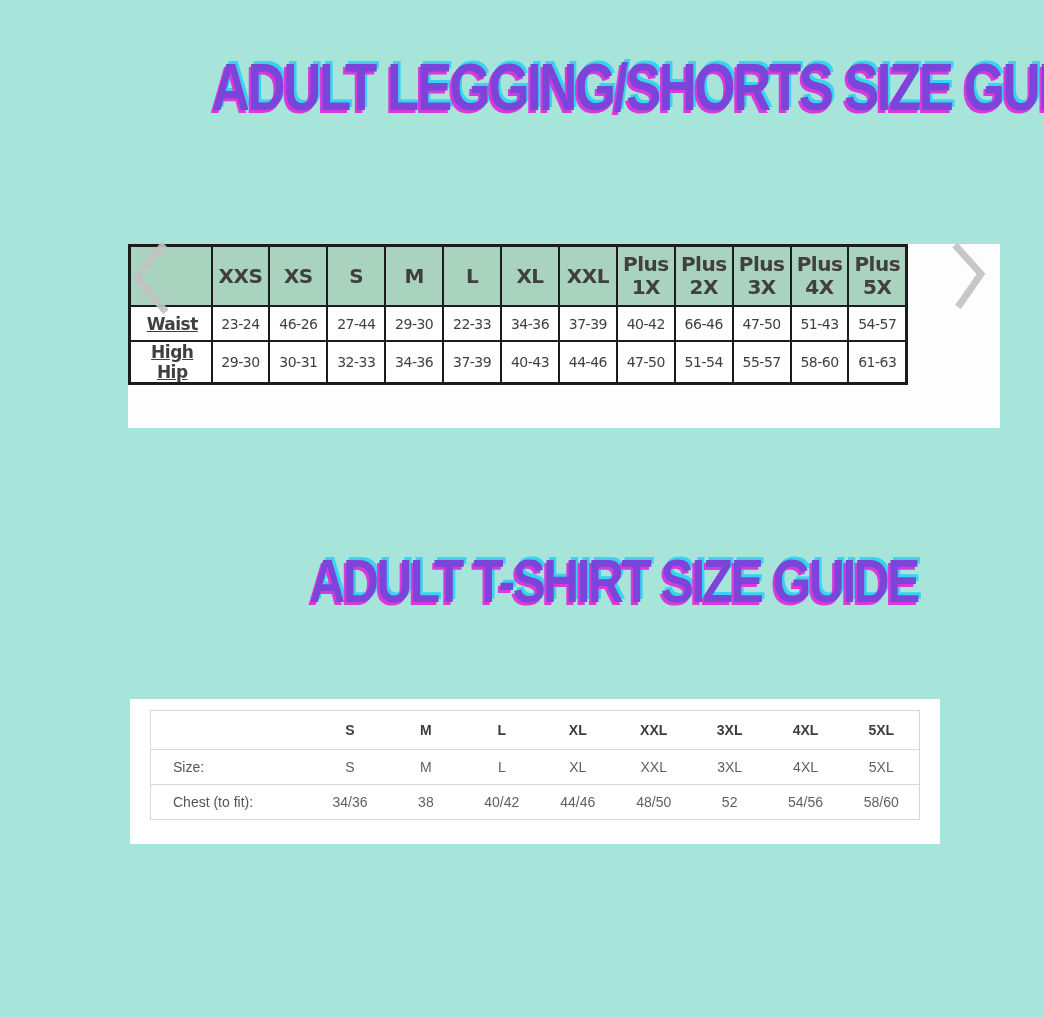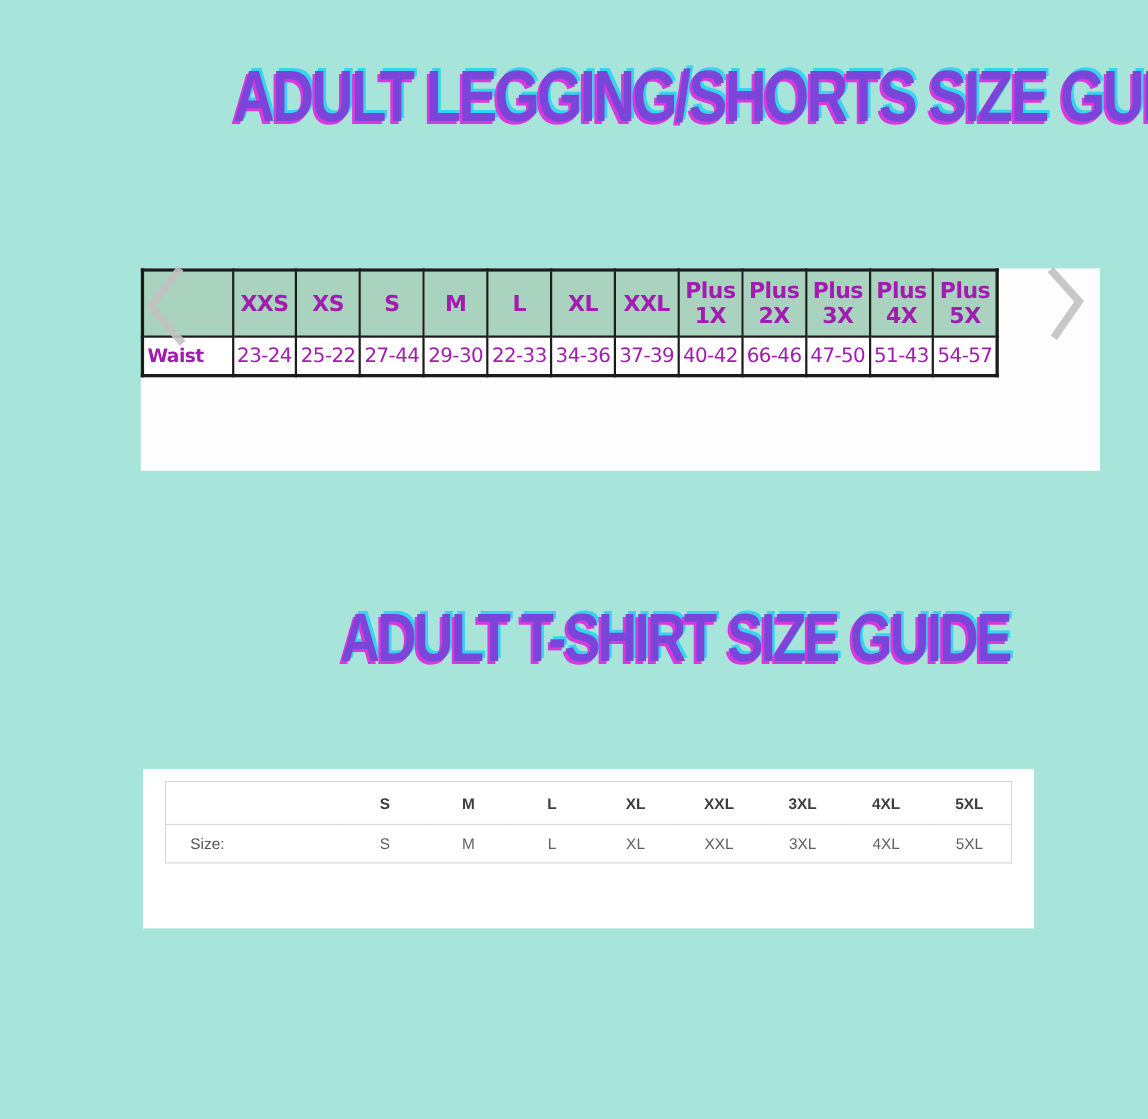--- a/index.html
+++ b/index.html
@@ -15,34 +15,34 @@
                  3px -3px 0 var(--title-shadow-cyan,#38d3ee);
     transform:scaleX(0.8);transform-origin:50% 50%;
   }
   .title1{left:125px;top:56px;width:868px;font-size:66px;line-height:62px;letter-spacing:-3px;}
   .title2{left:246px;top:552px;width:636px;font-size:62px;line-height:58px;letter-spacing:-3px;}
 
   
   .panel1{position:absolute;left:128px;top:244px;width:872px;height:184px;background:#fdfdfd;}
   table.legging{
     position:absolute;left:0;top:0;width:780px;border-collapse:collapse;table-layout:fixed;
-    font-family:"DejaVu Sans",sans-serif;color:#a21caf;border-radius:30px;
+    font-family:"DejaVu Sans",sans-serif;color:#404040;border-radius:30px;
   }
   table.legging th,table.legging td{
     border:2px solid var(--table1-border,#1c1c1c);
     text-align:center;padding:0;letter-spacing:-0.5px;overflow:hidden;
   }
   table.legging{border:3px solid var(--table1-border,#1c1c1c);}
   table.legging col.lbl{width:82px;}
   table.legging thead th{
     background:var(--table1-header-bg,#a9d2bf);
     height:58px;font-size:20px;font-weight:700;white-space:pre-line;line-height:1.15;
   }
-  table.legging tbody td,table.legging tbody th{height:33px;font-size:18px;background:#fff;}
-  table.legging tbody th{font-weight:700;text-align:left;padding-left:3px;font-size:17px;}
+  table.legging tbody td,table.legging tbody th{height:33px;font-size:14px;background:#fff;}
+  table.legging tbody th{font-weight:700;text-align:center;padding-left:3px;font-size:17px;text-decoration:underline;}
 
   
   .chev{position:absolute;z-index:5;color:var(--chevron,#c2c2c2);opacity:.9;}
   .chev svg{display:block;}
   .chev-left{left:131px;top:241px;}
   .chev-right{left:948px;top:241px;}
 
   
   .panel2{position:absolute;left:130px;top:699px;width:810px;height:145px;background:#ffffff;}
   table.tshirt{
@@ -100,32 +100,47 @@
           <th>Plus
 4X</th>
           <th>Plus
 5X</th>
         </tr>
       </thead>
       <tbody>
         <tr>
           <th>Waist</th>
           <td>23-24</td>
-          <td>25-22</td>
+          <td>46-26</td>
           <td>27-44</td>
           <td>29-30</td>
           <td>22-33</td>
           <td>34-36</td>
           <td>37-39</td>
           <td>40-42</td>
           <td>66-46</td>
           <td>47-50</td>
           <td>51-43</td>
           <td>54-57</td>
         </tr>
+        <tr>
+          <th>High Hip</th>
+          <td>29-30</td>
+          <td>30-31</td>
+          <td>32-33</td>
+          <td>34-36</td>
+          <td>37-39</td>
+          <td>40-43</td>
+          <td>44-46</td>
+          <td>47-50</td>
+          <td>51-54</td>
+          <td>55-57</td>
+          <td>58-60</td>
+          <td>61-63</td>
+        </tr>
       </tbody>
     </table>
   </div>
 
   <div class="chev chev-left">
     <span>
       <svg width="42" height="74" viewBox="0 0 42 74">
         <polyline points="33,3 6,37 35,71" fill="none" stroke="currentColor" stroke-width="7"></polyline>
       </svg>
     </span>
@@ -171,17 +186,28 @@
           <th>Size:</th>
           <td>S</td>
           <td>M</td>
           <td>L</td>
           <td>XL</td>
           <td>XXL</td>
           <td>3XL</td>
           <td>4XL</td>
           <td>5XL</td>
         </tr>
+        <tr>
+          <th>Chest (to fit):</th>
+          <td>34/36</td>
+          <td>38</td>
+          <td>40/42</td>
+          <td>44/46</td>
+          <td>48/50</td>
+          <td>52</td>
+          <td>54/56</td>
+          <td>58/60</td>
+        </tr>
       </tbody>
     </table>
   </div>
 
 </div>
 
 </body></html>

